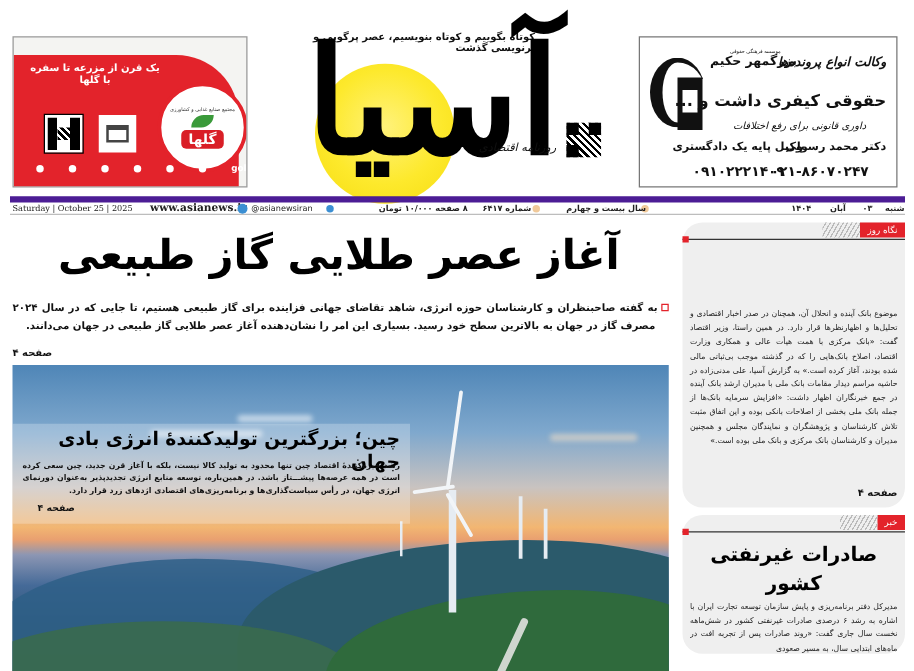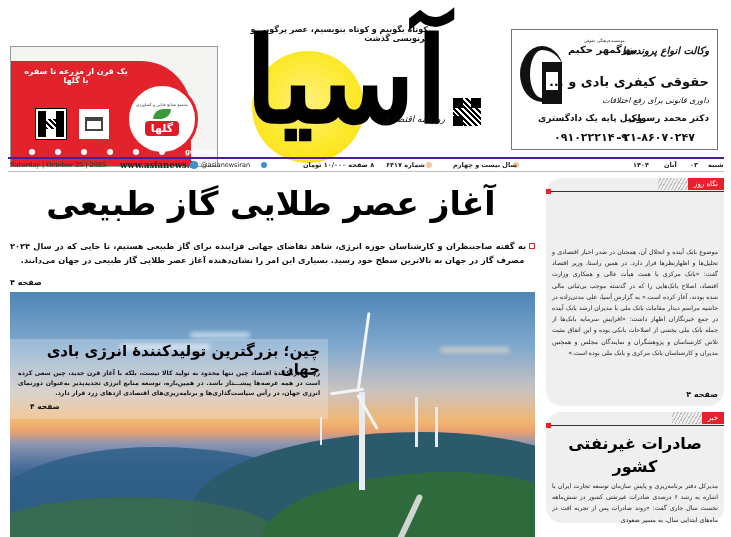--- a/index.html
+++ b/index.html
@@ -1,21 +1,21 @@
 <!DOCTYPE html>
 <html><head>
   <meta charset="utf-8">
   <style>
     * { box-sizing: border-box; margin: 0; padding: 0; }
     html, body { width: 731px; height: 537px; overflow: hidden; background: #ffffff; }
     body { position: relative; font-family: "DejaVu Sans", sans-serif; color: #111; }
 
     
     .ad-left {
-      position: absolute; left: 10px; top: 46px; width: 208px; height: 121px;
+      position: absolute; left: 10px; top: 29px; width: 188px; height: 121px;
       border: 1px solid #9a9a9a; background: #f4f4f2; overflow: hidden;
     }
     .ad-left .red-band {
       position: absolute; left: 0; top: 14px; width: 180px; height: 107px;
       background: #e3232b; border-top-right-radius: 50px 50px;
     }
     .ad-left .slogan {
       position: absolute; left: 10px; top: 20px; width: 110px;
       color: #fff; font-size: 8px; font-weight: bold; direction: rtl; text-align: center;
     }
@@ -92,30 +92,30 @@
     .ad-right .emblem .pillar {
       position: absolute; left: 22px; top: 22px; width: 20px; height: 42px; background: #111;
     }
     .ad-right .emblem .pillar::before {
       content: ""; position: absolute; left: 4px; top: 10px; width: 12px; height: 18px; background: #fff;
     }
     .ad-right .org { position: absolute; left: 56px; top: 14px; font-size: 10px; font-weight: bold; }
     .ad-right .org-sub { position: absolute; left: 72px; top: 8px; font-size: 4px; }
     .ad-right .l1 { position: absolute; right: 8px; top: 15px; font-size: 10px; font-weight: bold; font-style: italic; }
     .ad-right .l2 { position: absolute; right: 8px; top: 44px; font-size: 13px; font-weight: bold; }
-    .ad-right .l3 { position: absolute; right: 8px; top: 66px; font-size: 8px; font-style: italic; }
+    .ad-right .l3 { position: absolute; right: 24px; top: 66px; font-size: 8px; font-style: italic; }
     .ad-right .l4a { position: absolute; right: 8px; top: 83px; font-size: 9px; font-weight: bold; }
     .ad-right .l4b { position: absolute; left: 26px; top: 83px; font-size: 9px; font-weight: bold; }
     .ad-right .l5a { position: absolute; right: 22px; top: 101px; font-size: 11px; font-weight: bold; direction: ltr; }
     .ad-right .l5b { position: absolute; left: 42px; top: 101px; font-size: 11px; font-weight: bold; direction: ltr; }
 
     
     .datebar {
       position: absolute; left: 8px; top: 157px; width: 716px; height: 15px;
-      border-top: 2px solid #4c1d95; border-bottom: 1px solid #bdbdbd;
+      border-top: 5px solid #4c1d95; border-bottom: 1px solid #bdbdbd;
       font-size: 6.5px; color: #222; display: flex; align-items: center;
     }
     .datebar .en-date { position: absolute; left: 2px; font-family: "DejaVu Serif", serif; font-size: 6.5px; }
     .datebar .site { position: absolute; left: 112px; font-family: "DejaVu Serif", serif; font-size: 8.5px; font-weight: bold; }
     .datebar .tg-icon { position: absolute; left: 182px; width: 8px; height: 8px; border-radius: 50%; background: #3b8fd3; }
     .datebar .handle { position: absolute; left: 193px; font-size: 6.5px; }
     .datebar .verify-icon { position: absolute; left: 253px; width: 6px; height: 6px; border-radius: 50%; background: #3b8fd3; }
     .datebar .fa { position: absolute; direction: rtl; font-size: 6.5px; font-weight: bold; }
     .datebar .dot { position: absolute; width: 6px; height: 6px; border-radius: 50%; background: #f0c99a; }
 
@@ -212,21 +212,21 @@
 <div class="mast-qr"></div>
 
 <div class="ad-right">
   <div class="emblem">
     <div class="crescent"></div>
     <div class="pillar"></div>
   </div>
   <div class="org-sub">موسسه فرهنگی حقوقی</div>
   <div class="org">بزرگمهر حکیم</div>
   <div class="l1">وکالت انواع پرونده‌ها</div>
-  <div class="l2">حقوقی کیفری بادی و ...</div>
+  <div class="l2">حقوقی کیفری داشت و ...</div>
   <div class="l3">داوری قانونی برای رفع اختلافات</div>
   <div class="l4a">دکتر محمد رسولی</div>
   <div class="l4b">وکیل پایه یک دادگستری</div>
   <div class="l5a">۰۲۱-۸۶۰۷۰۲۴۷</div>
   <div class="l5b">۰۹۱۰۲۲۲۱۴۰۹</div>
 </div>
 
 <div class="datebar">
   <span class="en-date">Saturday | October 25 | 2025</span>
   <span class="site">www.asianews.ir</span>

